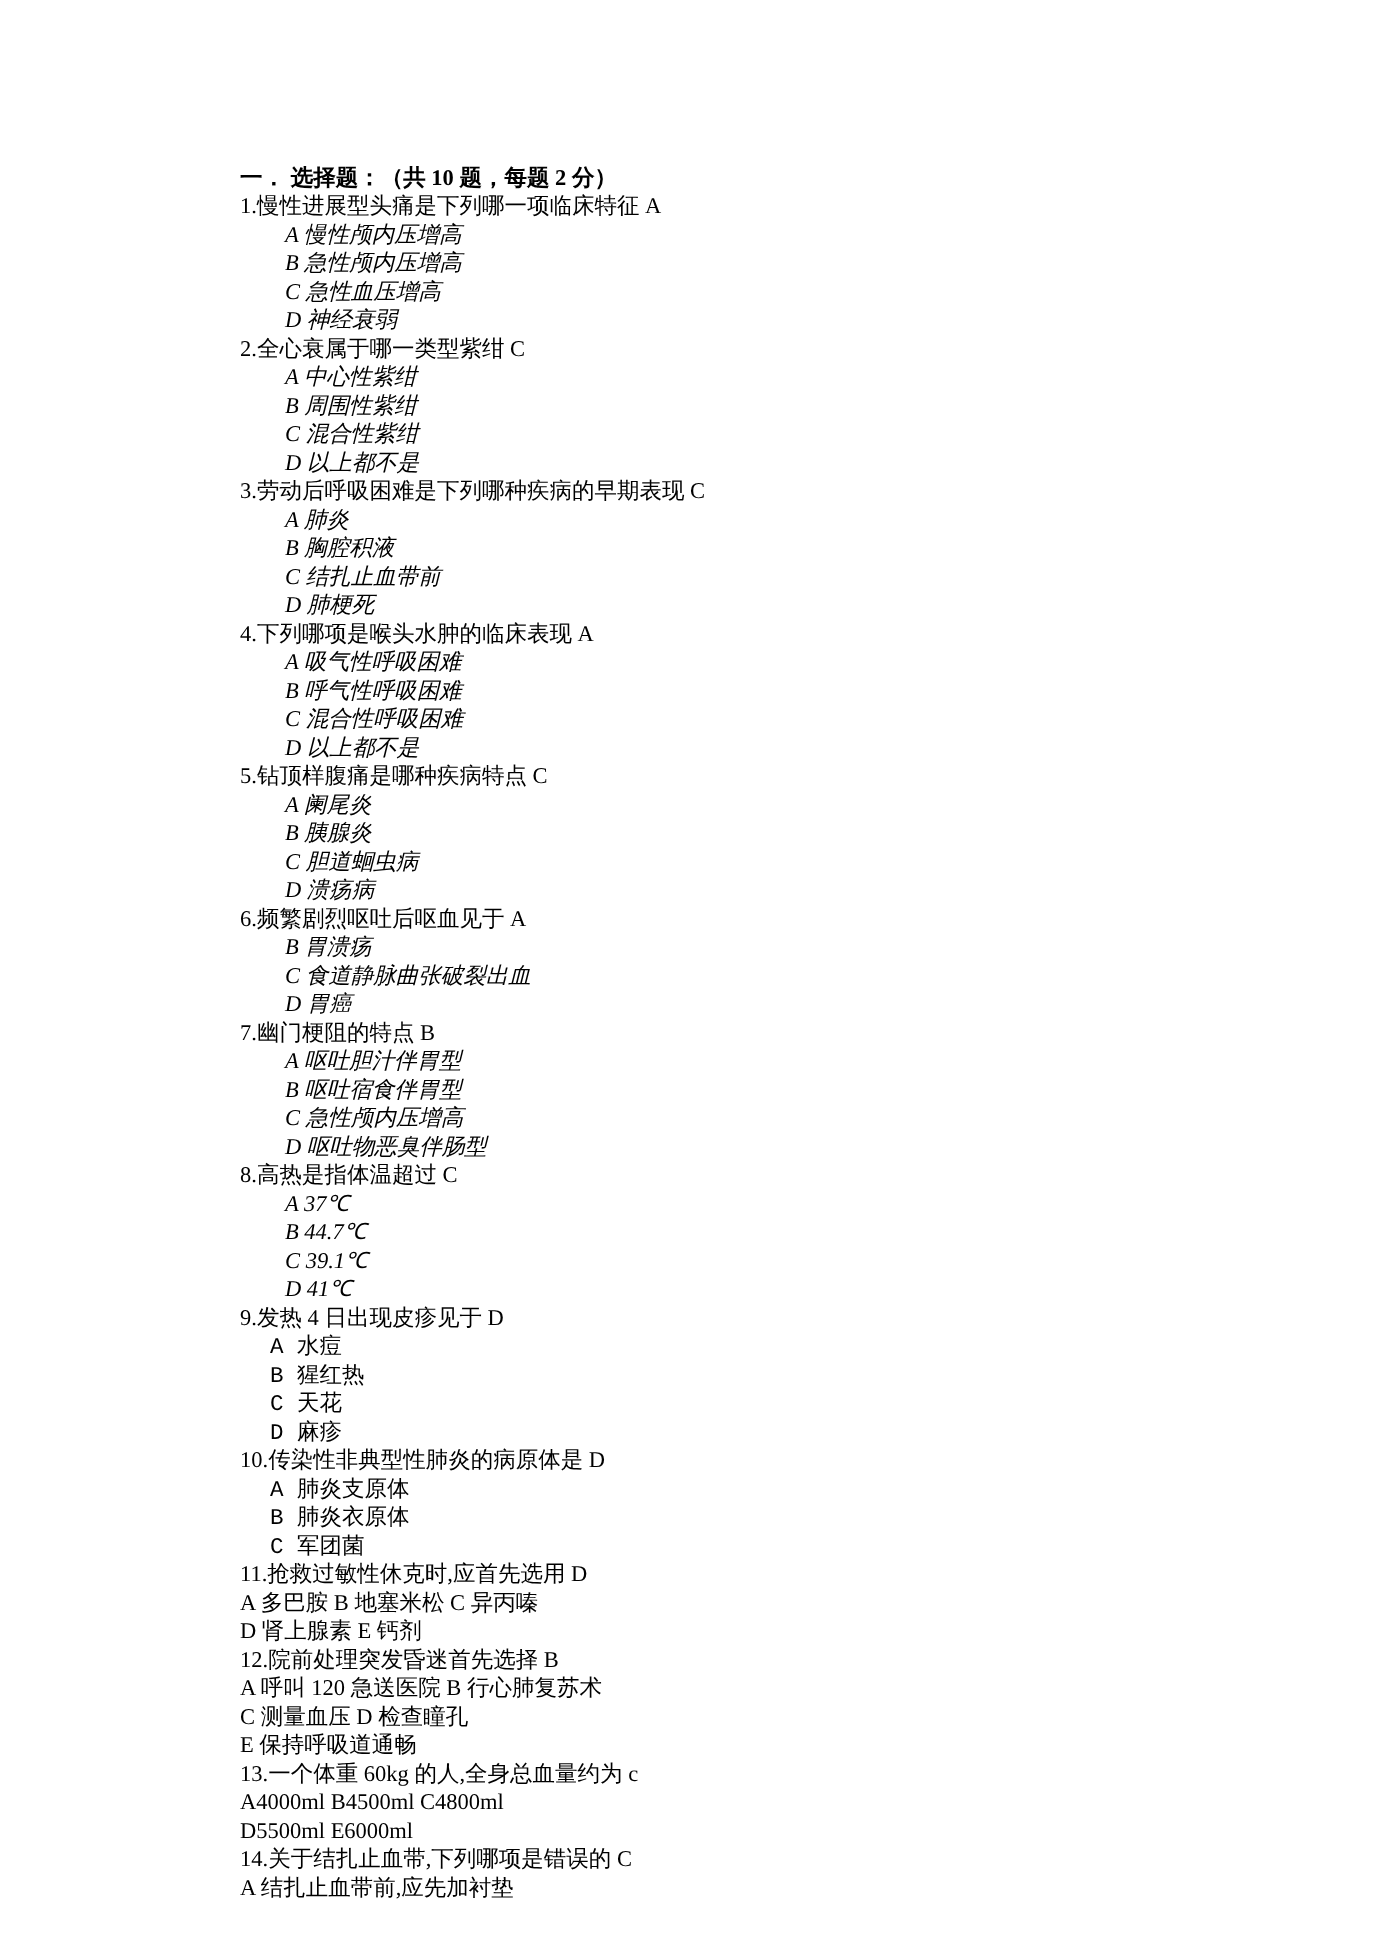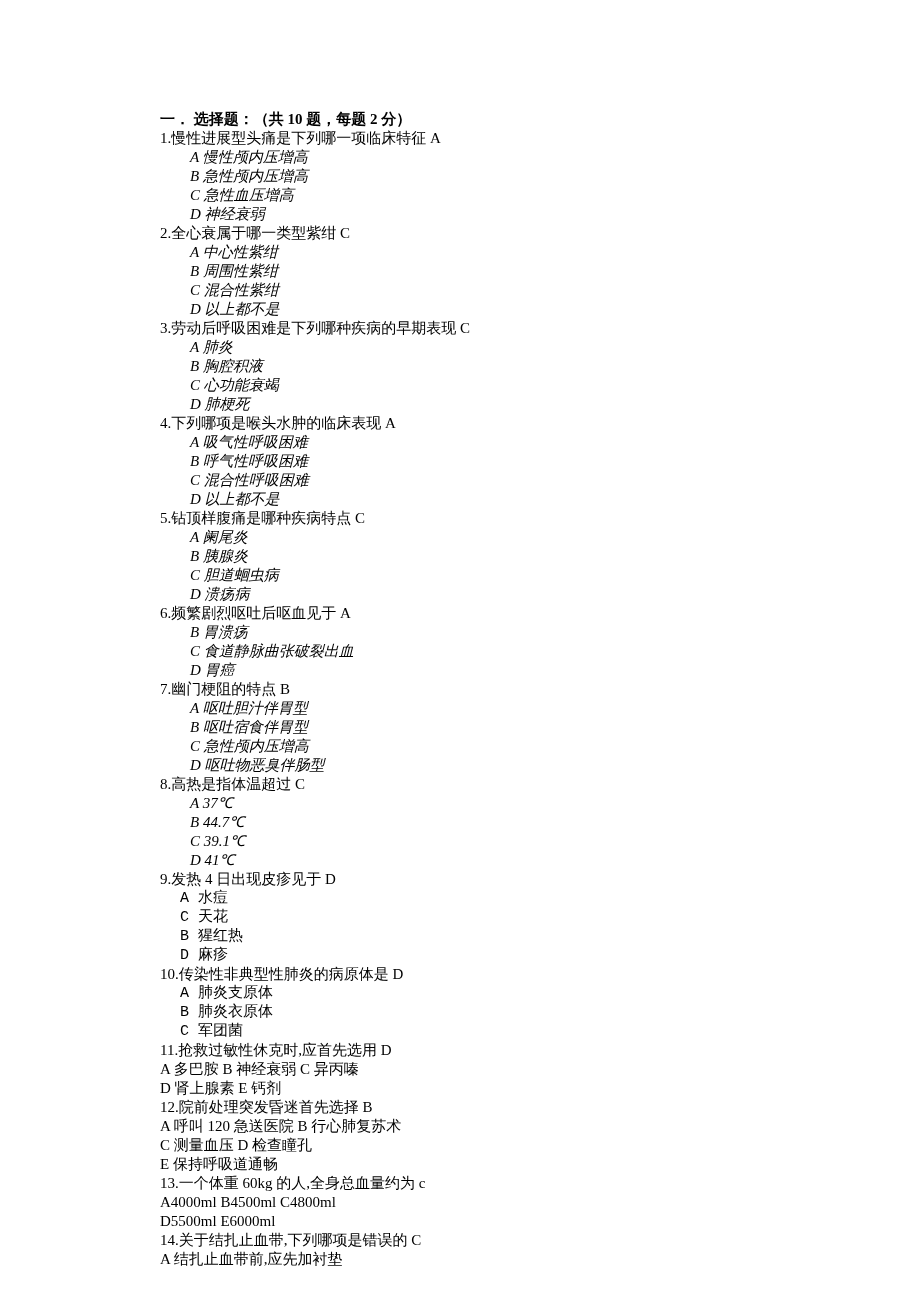--- a/index.html
+++ b/index.html
@@ -36,21 +36,21 @@
 
   <div>2.全心衰属于哪一类型紫绀 C</div>
   <div class="indent1">A 中心性紫绀</div>
   <div class="indent1">B 周围性紫绀</div>
   <div class="indent1">C 混合性紫绀</div>
   <div class="indent1">D 以上都不是</div>
 
   <div>3.劳动后呼吸困难是下列哪种疾病的早期表现 C</div>
   <div class="indent1">A 肺炎</div>
   <div class="indent1">B 胸腔积液</div>
-  <div class="indent1">C 心功能衰竭</div>
+  <div class="indent1">C 结扎止血带前</div>
   <div class="indent1">D 肺梗死</div>
 
   <div>4.下列哪项是喉头水肿的临床表现 A</div>
   <div class="indent1">A 吸气性呼吸困难</div>
   <div class="indent1">B 呼气性呼吸困难</div>
   <div class="indent1">C 混合性呼吸困难</div>
   <div class="indent1">D 以上都不是</div>
 
   <div>5.钻顶样腹痛是哪种疾病特点 C</div>
   <div class="indent1">A 阑尾炎</div>
@@ -70,31 +70,31 @@
   <div class="indent1">D 呕吐物恶臭伴肠型</div>
 
   <div>8.高热是指体温超过 C</div>
   <div class="indent1">A 37℃</div>
   <div class="indent1">B 44.7℃</div>
   <div class="indent1">C 39.1℃</div>
   <div class="indent1">D 41℃</div>
 
   <div>9.发热 4 日出现皮疹见于 D</div>
   <div class="indent2">A 水痘</div>
+  <div class="indent2">B 猩红热</div>
   <div class="indent2">C 天花</div>
-  <div class="indent2">B 猩红热</div>
   <div class="indent2">D 麻疹</div>
 
   <div>10.传染性非典型性肺炎的病原体是 D</div>
   <div class="indent2">A 肺炎支原体</div>
   <div class="indent2">B 肺炎衣原体</div>
   <div class="indent2">C 军团菌</div>
 
   <div>11.抢救过敏性休克时,应首先选用 D</div>
-  <div>A 多巴胺    B 神经衰弱    C 异丙嗪</div>
+  <div>A 多巴胺    B 地塞米松    C 异丙嗪</div>
   <div>D 肾上腺素   E 钙剂</div>
 
   <div>12.院前处理突发昏迷首先选择 B</div>
   <div>A 呼叫 120 急送医院    B 行心肺复苏术</div>
   <div>C 测量血压        D 检查瞳孔</div>
   <div>E 保持呼吸道通畅</div>
 
   <div>13.一个体重 60kg 的人,全身总血量约为 c</div>
   <div>A4000ml   B4500ml   C4800ml</div>
   <div>D5500ml   E6000ml</div>

